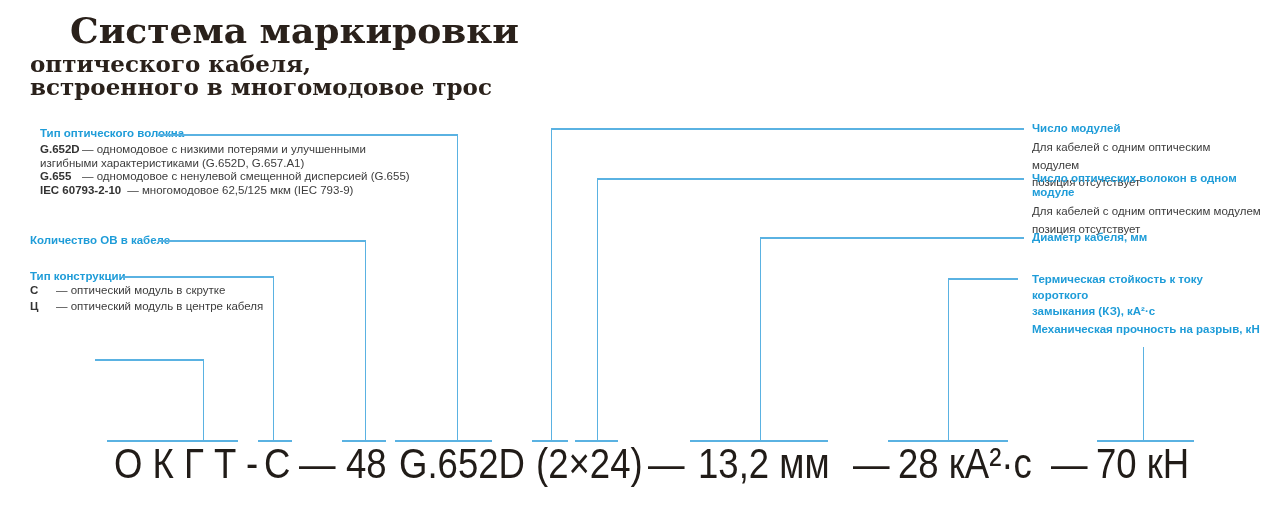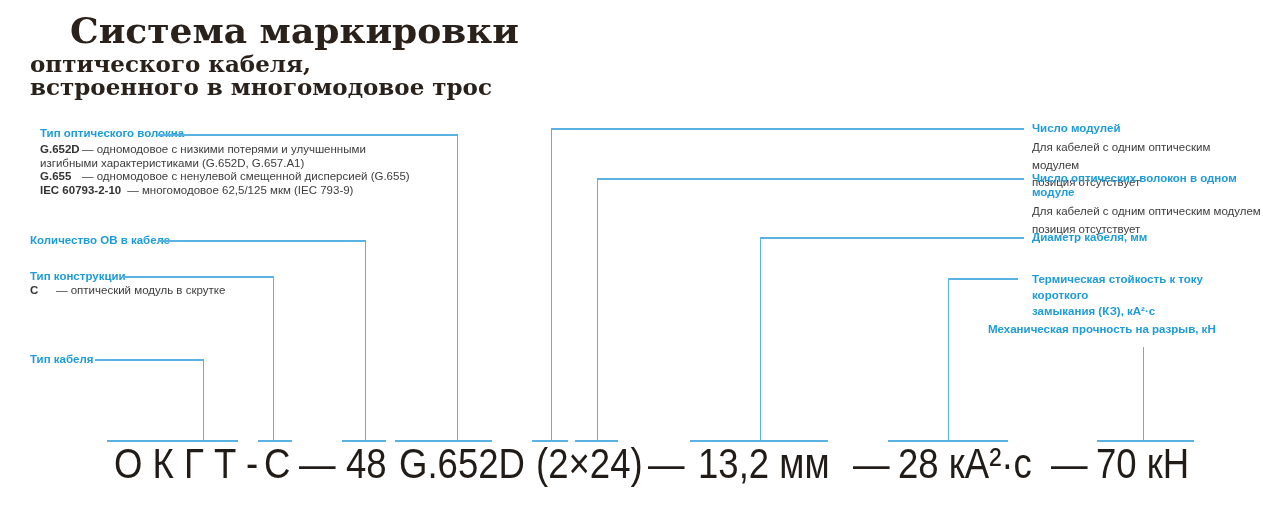--- a/index.html
+++ b/index.html
@@ -74,25 +74,27 @@
 <div class="abs" style="left:30px; top:233px;">
   <div class="hdr">Количество ОВ в кабеле</div>
 </div>
 
 <div class="abs" style="left:30px; top:269px; width:240px;">
   <div class="hdr">Тип конструкции</div>
   <div class="cons-list">
     <div class="row2">
       <span class="code w24">С</span><span>— оптический модуль в скрутке</span>
     </div>
+    <div class="row2">
+      <span class="code w24">Ц</span><span>— оптический модуль в центре кабеля</span>
+    </div>
   </div>
 </div>
 
 <div class="abs" style="left:30px; top:352px; width:200px;">
-  <div class="hdr">Тип кабеля</div>
 </div>
 
 <div class="abs" style="left:1032px; top:121px; width:228px;">
   <div class="hdr">Число модулей</div>
   <div class="rdesc">
     <div>Для кабелей с одним оптическим модулем</div>
     <div>позиция отсутствует</div>
   </div>
 </div>
 
@@ -106,21 +108,21 @@
 
 <div class="abs" style="left:1032px; top:230px; width:228px;">
   <div class="hdr">Диаметр кабеля, мм</div>
 </div>
 
 <div class="abs" style="left:1032px; top:271px; width:228px;">
   <div class="hdr" style="line-height:16px;">Термическая стойкость к току короткого</div>
   <div class="hdr" style="line-height:16px;">замыкания (КЗ), кА²·с</div>
 </div>
 
-<div class="abs" style="left:988px; top:322px; width:228px;">
+<div class="abs" style="left:1032px; top:322px; width:228px;">
   <div class="hdr">Механическая прочность на разрыв, кН</div>
 </div>
 
 <div class="hline" style="left:158px; top:134px; width:300px;"></div>
 <div class="vline" style="left:456.5px; top:134px; height:307.5px;"></div>
 <div class="oline" style="left:395px; top:440px; width:97px;"></div>
 
 <div class="hline" style="left:158px; top:240px; width:208px;"></div>
 <div class="vline" style="left:364.5px; top:240px; height:201.5px;"></div>
 <div class="oline" style="left:342px; top:440px; width:44px;"></div>

